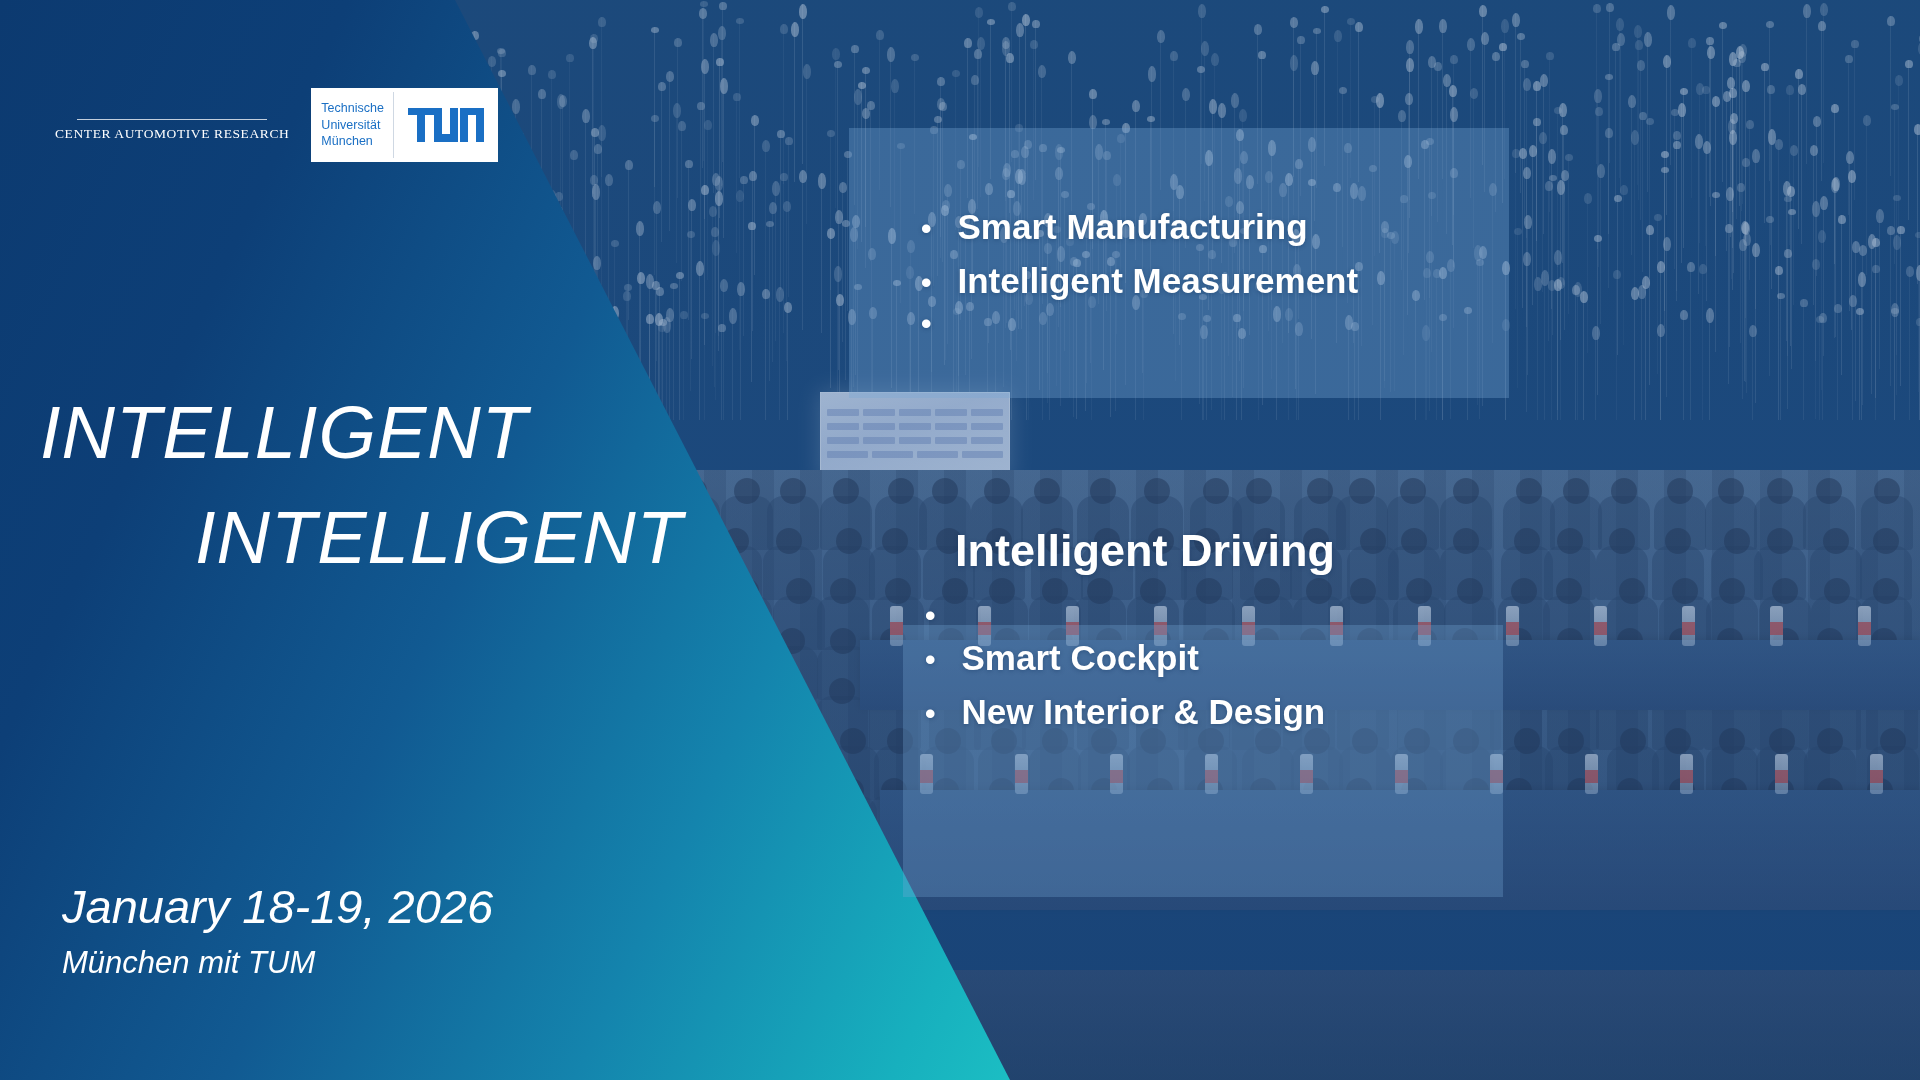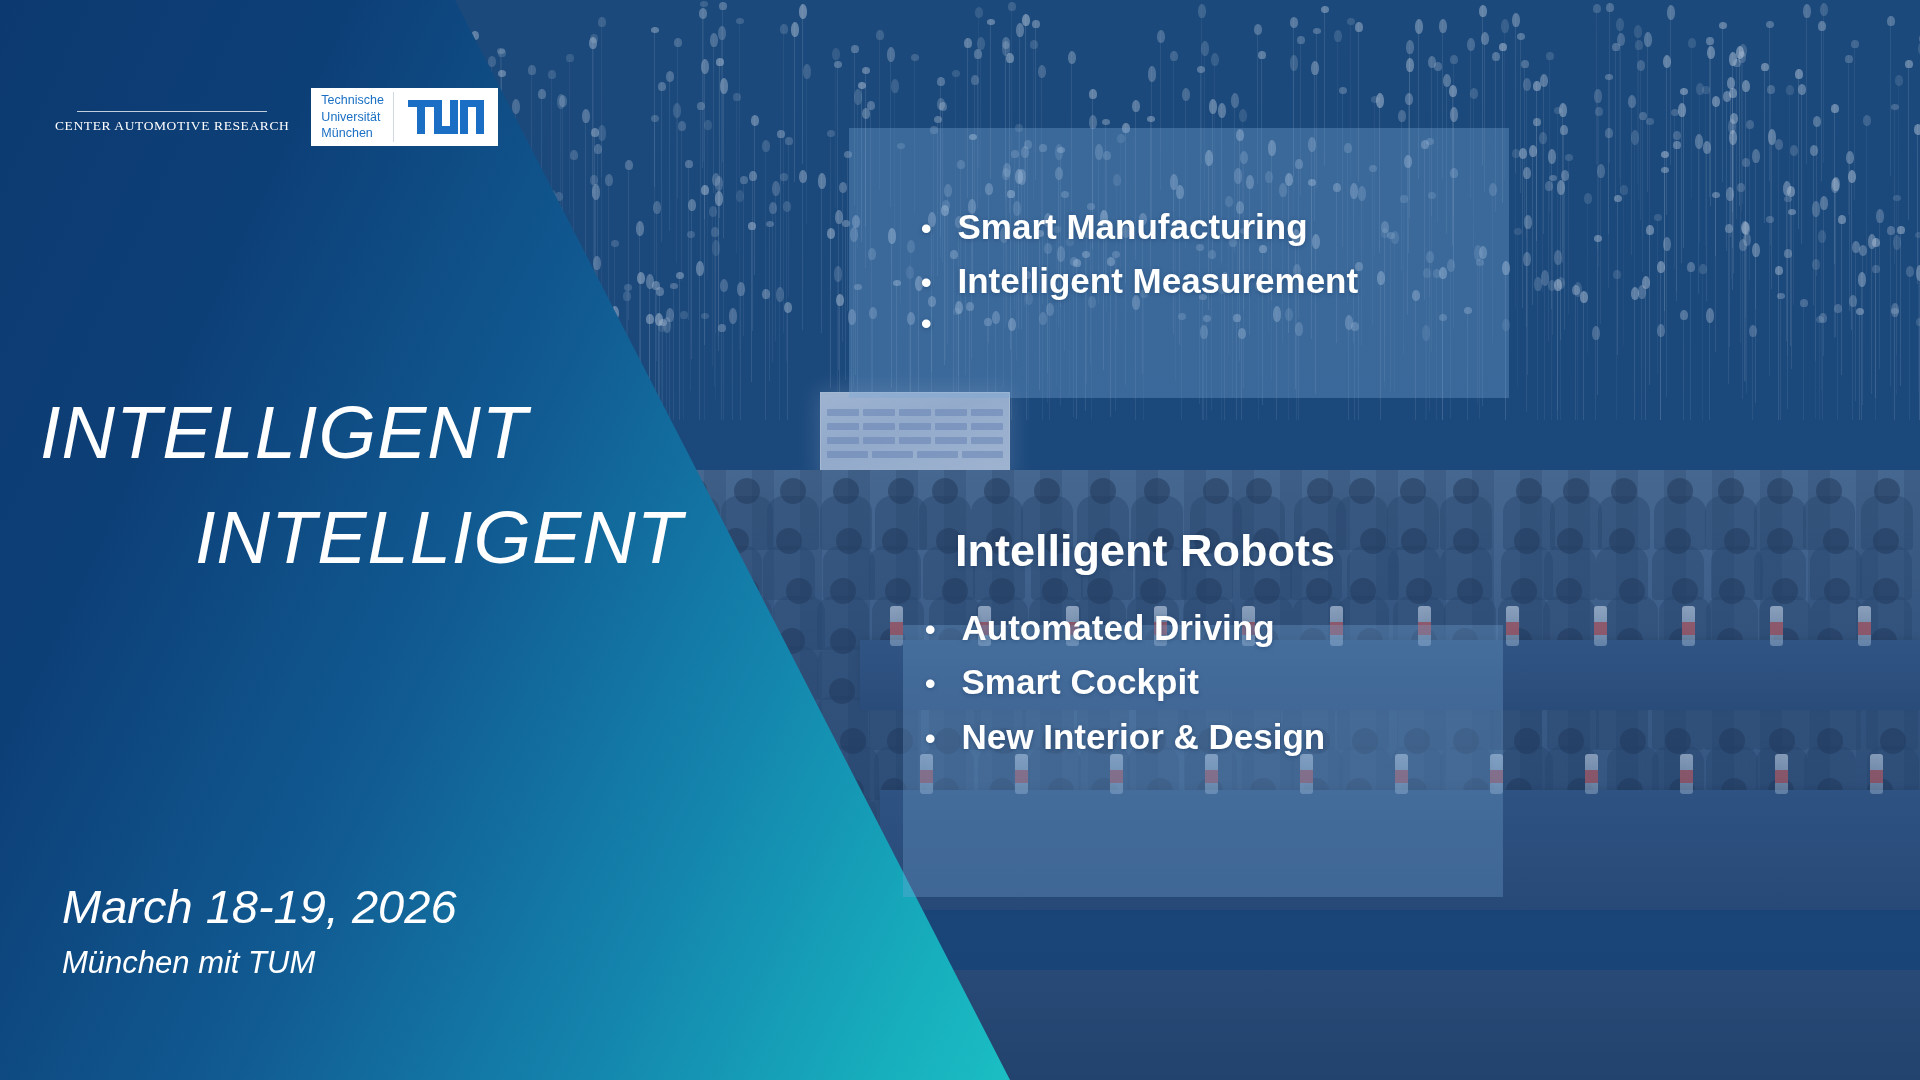--- a/index.html
+++ b/index.html
@@ -63,21 +63,21 @@
     background:linear-gradient(115deg,#0c3a70 0%, #0d3f77 22%, #115a92 46%, #1484ad 68%, #17b0be 88%, #1ec6c6 100%);
     clip-path:polygon(0 0, 455px 0, 1010px 1080px, 0 1080px);
   }
 
   
   #logo-row { position:absolute; left:55px; top:88px; display:flex; align-items:center; gap:22px; z-index:5; }
   .car-logo { text-align:center; padding-top:4px; }
   .car-word { font-family:"Liberation Serif", serif; font-size:40px; color:#ffffff; letter-spacing:4px; line-height:1; }
   .car-rule { width:190px; height:1px; background:rgba(255,255,255,0.75); margin:7px auto 6px; }
   .car-sub { font-family:"Liberation Serif", serif; font-size:13.5px; color:#ffffff; letter-spacing:0.6px; white-space:nowrap; }
-  .tum-logo { display:flex; background:#ffffff; height:58px; align-items:stretch; }
+  .tum-logo { display:flex; background:#ffffff; height:74px; align-items:stretch; }
   .tum-text { padding:5px 9px 5px 10px; display:flex; flex-direction:column; justify-content:center; }
   .tum-text span { font-size:12.5px; line-height:1.32; color:#1a6fc4; font-weight:400; white-space:nowrap; }
   .tum-divider { width:1px; background:#cfd8e3; margin:4px 0; }
   .tum-mark { display:flex; align-items:center; padding:0 14px; }
   .tum-mark svg { display:block; }
 
   
   #headline { position:absolute; left:0; top:380px; width:760px; z-index:5; color:#fff;
               font-style:italic; font-weight:400; font-size:74px; line-height:1.42; letter-spacing:1px; }
   #headline .l1 { padding-left:40px; }
@@ -1187,46 +1187,45 @@
     </div>
   </div>
 </div>
 
 <div id="headline">
   <div class="l1">INTELLIGENT</div>
   <div class="l3">INTELLIGENT</div>
 </div>
 
 <div id="date-block">
-  <div class="date">March 18-19, 2026</div>
+  <div class="date">January 18-19, 2026</div>
   <div class="place">München mit TUM</div>
 </div>
 
 <div class="panel" id="panel-production">
   <ul class="bullets">
     <li>
         <span class="dot">•</span>
         <span>Smart Manufacturing</span>
       </li>
     <li>
         <span class="dot">•</span>
         <span>Intelligent Measurement</span>
       </li>
     <li>
         <span class="dot">•</span>
       </li>
   </ul>
 </div>
 
 <div class="panel" id="panel-vehicle">
-  <div class="panel-title">Intelligent Robots</div>
+  <div class="panel-title">Intelligent Driving</div>
   <ul class="bullets">
     <li>
         <span class="dot">•</span>
-        <span>Automated Driving</span>
       </li>
     <li>
         <span class="dot">•</span>
         <span>Smart Cockpit</span>
       </li>
     <li>
         <span class="dot">•</span>
         <span>New Interior &amp; Design</span>
       </li>
   </ul>

